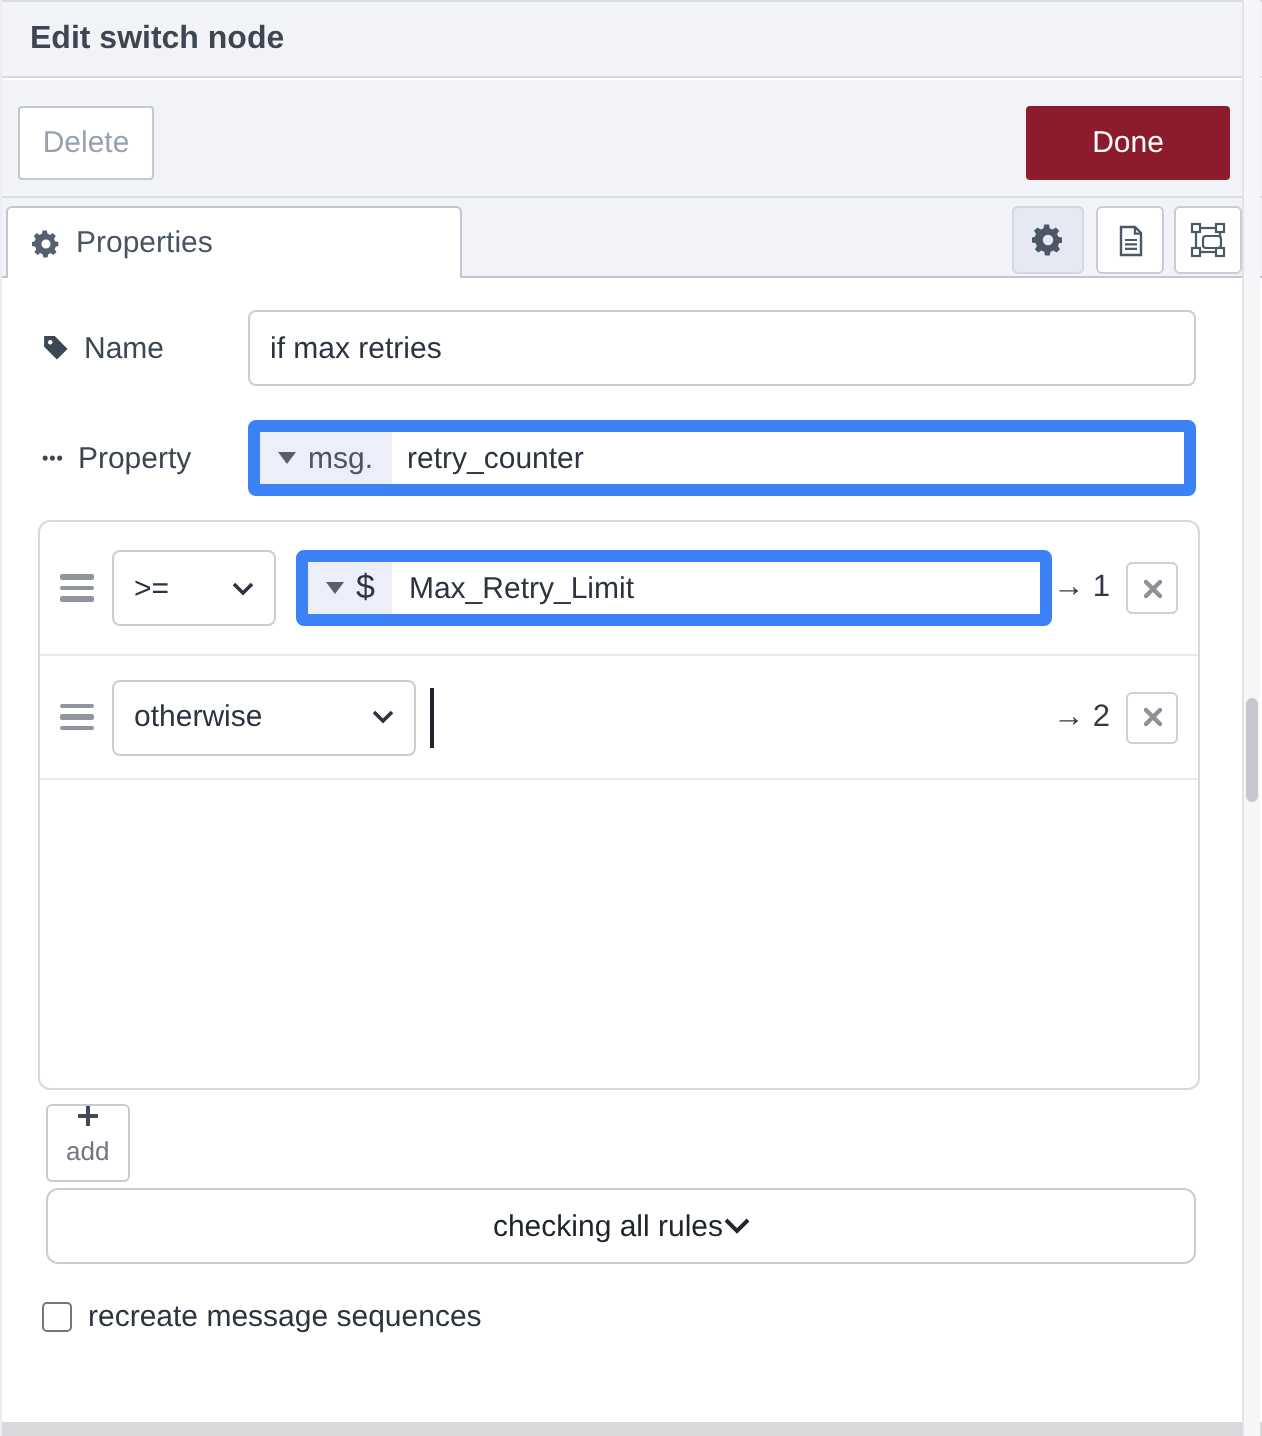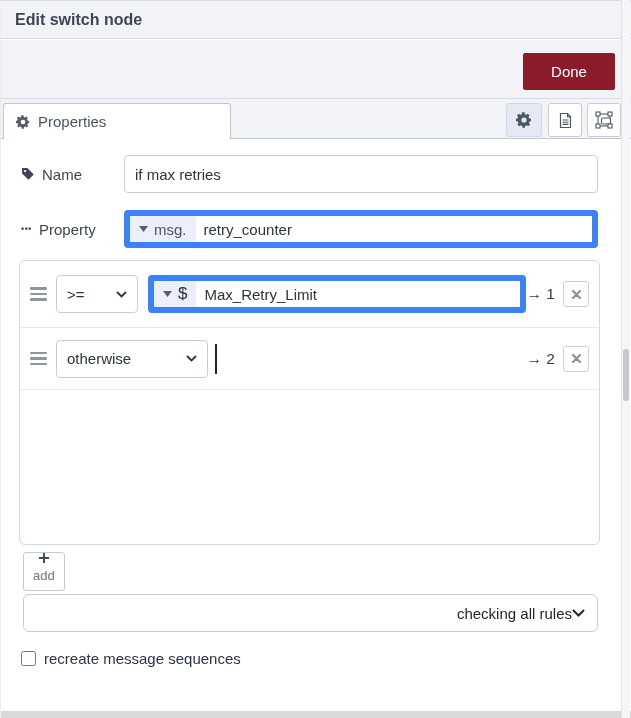--- a/index.html
+++ b/index.html
@@ -31,21 +31,21 @@
   .btn {
     height:37px; border-radius:2px; font-size:15px;
     font-family:"Liberation Sans", sans-serif;
     display:inline-flex; align-items:center; justify-content:center;
     cursor:pointer;
   }
   .btn-secondary { background:#fff; border:1px solid #c4c8d1; color:#99a1ad; }
   .btn-delete { position:absolute; left:8px; top:13px; width:68px; }
   .btn-cancel { position:absolute; right:120px; top:13px; width:86px;margin-top:47px; }
   .btn-done {
-    position:absolute; right:17px; top:13px; width:92px;
+    position:absolute; right:17px; top:13px; width:102px;
     background:#8C1B2B; border:1px solid #8C1B2B; color:#fff; font-weight:500;
   }
 
   
   .tab-strip {
     position:absolute; top:99px; left:0; width:631px; height:40px;
     background:#f2f3f7; border-bottom:1px solid #c2c6d0;
   }
   .tab-active {
     position:absolute; left:2px; top:4px; width:228px; height:36px;
@@ -121,21 +121,21 @@
     position:absolute; left:22px; top:552px; height:39px; padding:0 9px;
     display:inline-flex; align-items:center; gap:5px;
     background:#fff; border:1px solid #c6cad3; border-radius:3px;
     font-size:13px; color:#6e7682; cursor:pointer;
     font-family:"Liberation Sans", sans-serif;
     flex-direction:column;
   }
   .mode-select {
     position:absolute; left:22px; right:33px; top:594px; height:38px;
     border:1px solid #c9cdd7; border-radius:6px; background:#fff;
-    display:flex; align-items:center; justify-content:flex-end;
+    display:flex; align-items:center; justify-content:center;
     padding:0 12px; font-size:15px; color:#20262e; cursor:pointer;
   }
   .chk-row {
     position:absolute; left:20px; top:650px; display:flex; align-items:center;
     gap:8px; font-size:15px; color:#2b3440;
   }
   .chk-row input { width:15px; height:15px; margin:0; cursor:pointer; }
 
   
   .footer-strip { position:absolute; left:0; right:0; bottom:0; height:7px; background:#d9d9dc; }
@@ -151,20 +151,21 @@
   svg { display:block; }
 </style>
 </head>
 <body>
 
 <div class="dlg-header">
   <h3>Edit switch node</h3>
 </div>
 
 <div class="btn-bar">
+  <button class="btn btn-secondary btn-delete">Delete</button>
   <button class="btn btn-secondary btn-cancel">Cancel</button>
   <button class="btn btn-done">Done</button>
 </div>
 
 <div class="tab-strip">
   <div class="tab-active">
     <span>
       <svg width="14" height="14" viewBox="0 0 16 16">
           <path fill="#55606e" d="M15 9.2V6.8l-1.9-.4c-.1-.5-.3-.9-.6-1.4l1.1-1.6-1.7-1.7-1.6 1.1c-.4-.3-.9-.5-1.4-.6L8.5.3h-2.4l-.4 1.9c-.5.1-.9.3-1.4.6L2.7 1.7 1 3.4l1.1 1.6c-.3.4-.5.9-.6 1.4L0 6.8v2.4l1.9.4c.1.5.3.9.6 1.4l-1.1 1.6 1.7 1.7 1.6-1.1c.4.3.9.5 1.4.6l.4 1.9h2.4l.4-1.9c.5-.1.9-.3 1.4-.6l1.6 1.1 1.7-1.7-1.1-1.6c.3-.4.5-.9.6-1.4l1.9-.4zM8 10.6A2.6 2.6 0 1 1 8 5.4a2.6 2.6 0 0 1 0 5.2z"></path>
         </svg>

